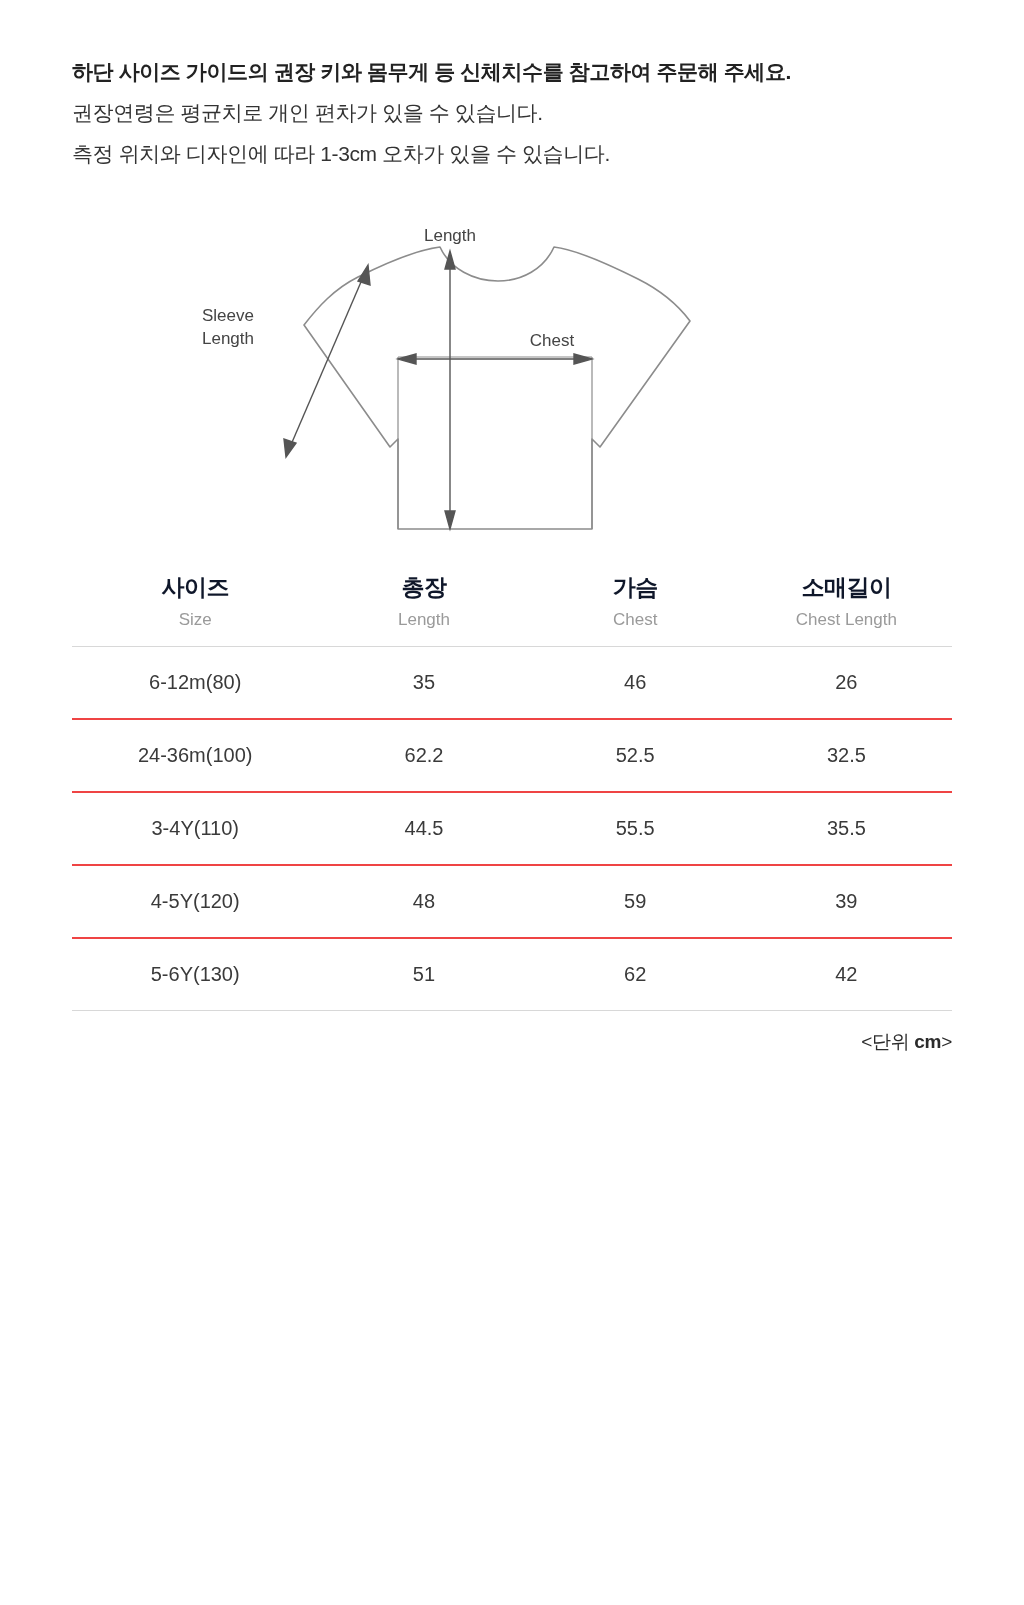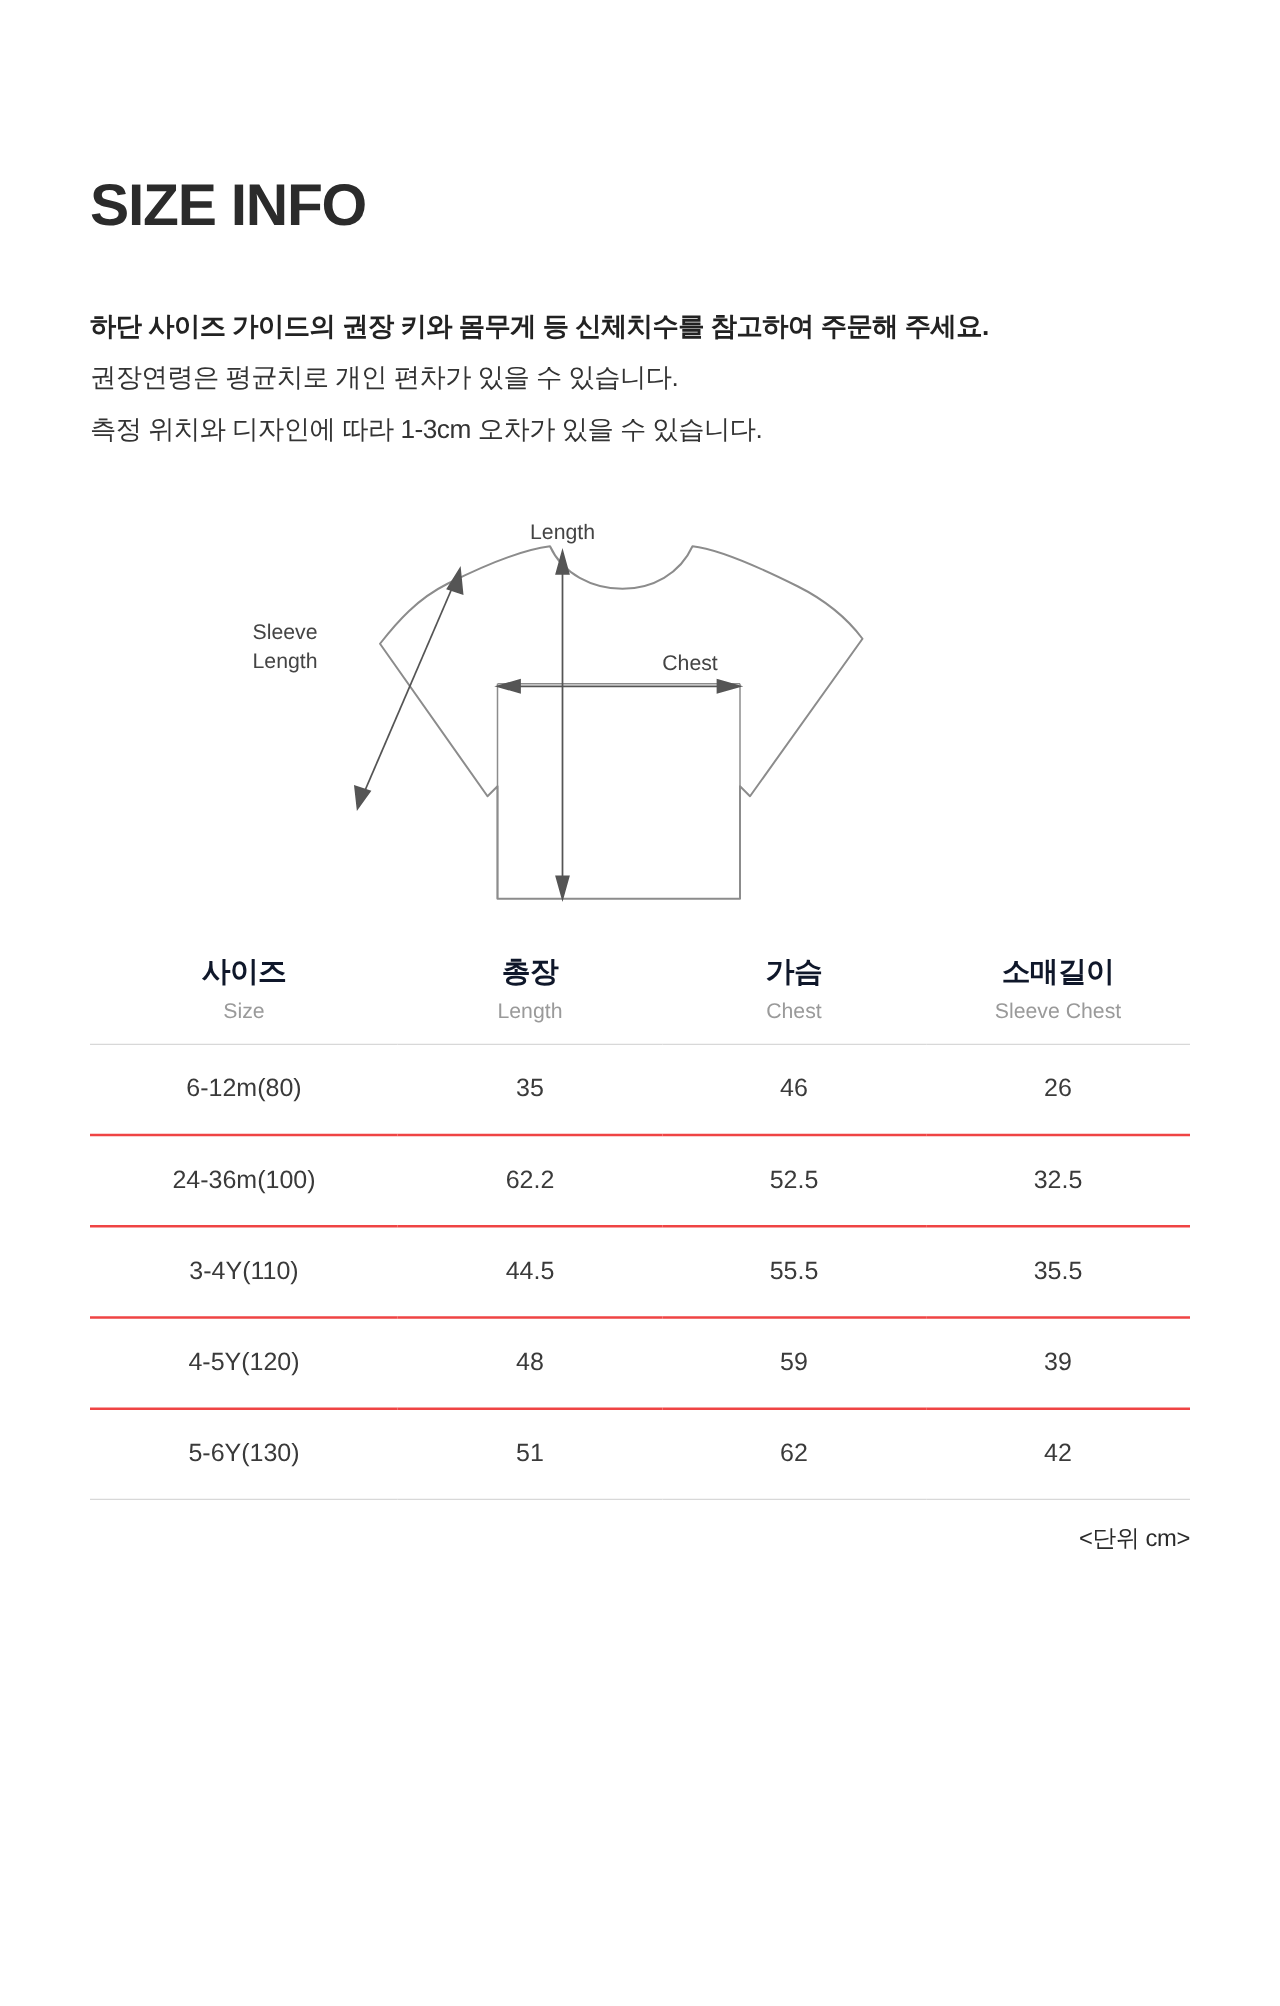--- a/index.html
+++ b/index.html
@@ -97,28 +97,27 @@
   col.c-chest{ width: 24%; }
   col.c-slv  { width: 24%; }
 
   .unit-note {
     text-align: right;
     font-size: 19px;
     color: #2b2b2b;
     margin-top: 18px;
     letter-spacing: -0.3px;
   }
-  .unit-note .unit-cm { font-weight: normal; }
+  .unit-note .unit-cm { font-weight: bold; }
 </style>
 </head>
 <body>
 
 <div class="page">
 
-  <h1 class="title">SIZE INFO</h1>
 
   <div class="desc">
     <div class="desc-line bold">하단 사이즈 가이드의 권장 키와 몸무게 등 신체치수를 참고하여 주문해 주세요.</div>
     <div class="desc-line">권장연령은 평균치로 개인 편차가 있을 수 있습니다.</div>
     <div class="desc-line">측정 위치와 디자인에 따라 1-3cm 오차가 있을 수 있습니다.</div>
   </div>
 
   <div class="illu-wrap">
     <svg class="illu-svg" width="700" height="330" viewBox="0 0 700 330">
 
@@ -185,21 +184,21 @@
         <th>
           <span class="th-ko">총장</span>
           <span class="th-en">Length</span>
         </th>
         <th>
           <span class="th-ko">가슴</span>
           <span class="th-en">Chest</span>
         </th>
         <th>
           <span class="th-ko">소매길이</span>
-          <span class="th-en">Sleeve Chest</span>
+          <span class="th-en">Chest Length</span>
         </th>
       </tr>
     </thead>
     <tbody>
       <tr>
         <td>6-12m(80)</td>
         <td>35</td>
         <td>46</td>
         <td>26</td>
       </tr>

